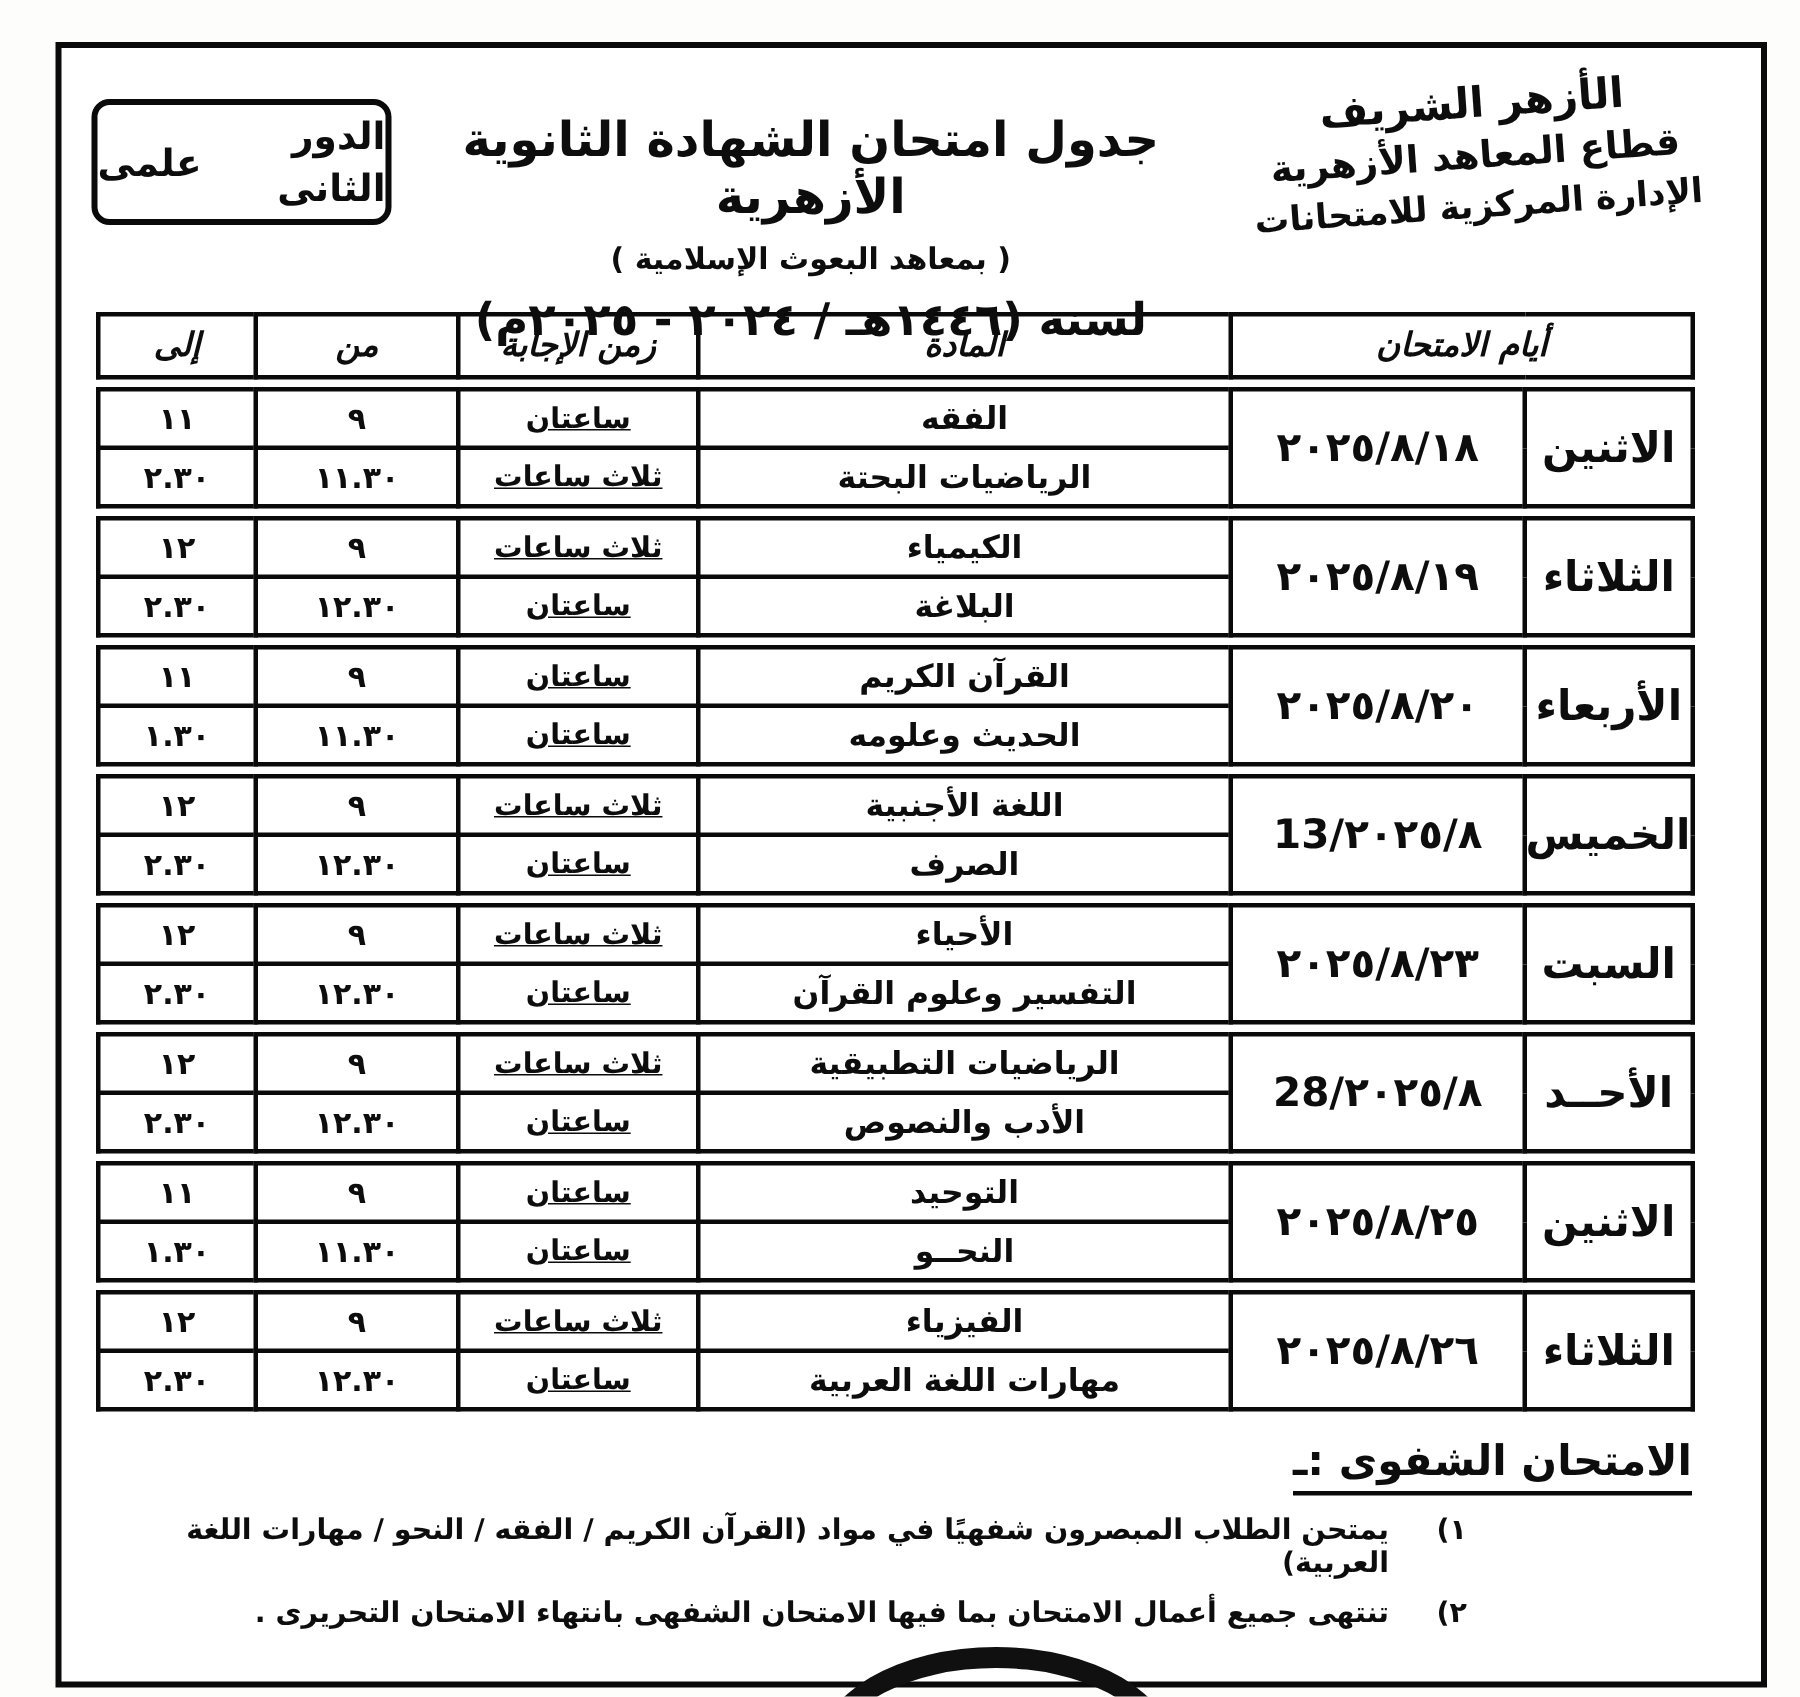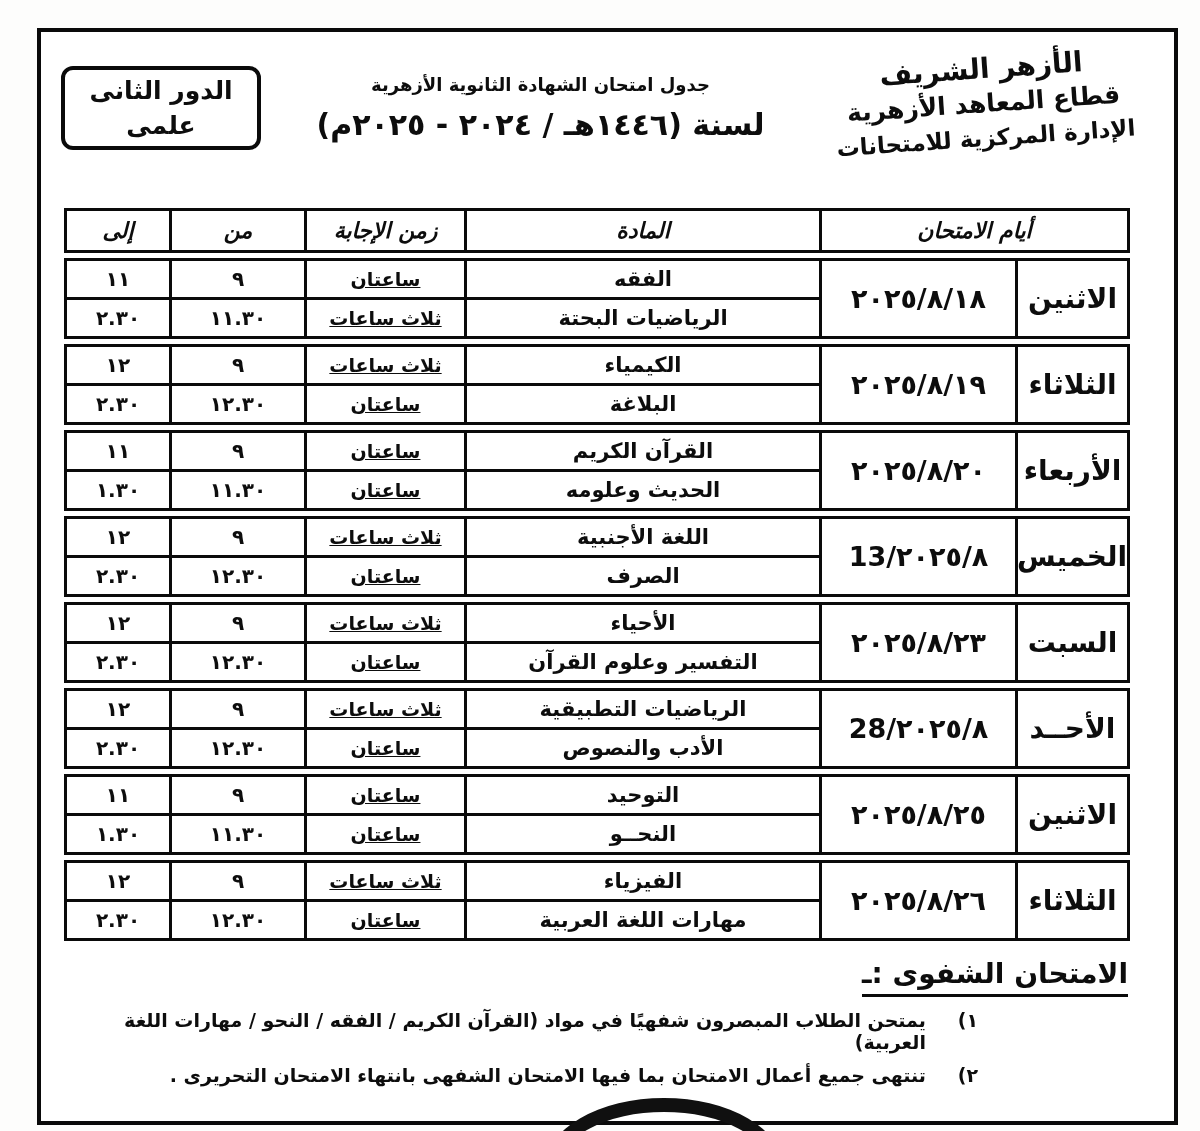--- a/index.html
+++ b/index.html
@@ -20,27 +20,27 @@
     border: 4px solid #0a0a0a;
     background: #fff;
   }
   
   .header-row { display: flex; padding: 12px 24px 0 20px; height: 174px; }
   .org { width: 330px; text-align: center; transform: rotate(-4deg); padding-top: 8px; }
   .org-l1 { font-size: 28px; letter-spacing: 1px; }
   .org-l2 { font-size: 25px; margin-top: 4px; }
   .org-l3 { font-size: 23px; margin-top: 7px; }
   .title-block { flex: 1; text-align: center; padding-top: 30px; }
-  .title-l1 { font-size: 18px; }
+  .title-l1 { font-size: 32px; }
   .title-l2 { font-size: 20px; margin-top: 10px; }
   .title-l3 { font-size: 30px; margin-top: 12px; }
   .round-badge {
     width: 200px; height: 84px; margin-top: 22px;
     border: 4px solid #0a0a0a; border-radius: 12px;
-    display: flex; flex-direction: column; justify-content: center; align-items: center;
+    display: flex; justify-content: center; align-items: center;
     font-size: 25px; line-height: 35px;
   }
   
   .tables { width: 1063px; margin: 2px 44px 0 auto; }
   table { border-collapse: collapse; table-layout: fixed; width: 1063px; direction: rtl; }
   .grp { margin-top: 5px; }
   .thead-t { margin-top: 0; }
   th, td {
     border: 3px solid #0a0a0a;
     text-align: center; vertical-align: middle;
@@ -82,20 +82,21 @@
 <div class="page">
 
   <div class="header-row">
     <div class="org">
       <div class="org-l1">الأزهر الشريف</div>
       <div class="org-l2">قطاع المعاهد الأزهرية</div>
       <div class="org-l3">الإدارة المركزية للامتحانات</div>
     </div>
     <div class="title-block">
       <div class="title-l1">جدول امتحان الشهادة الثانوية الأزهرية</div>
+      <div class="title-l2">( بمعاهد البعوث الإسلامية )</div>
       <div class="title-l3">لسنة (١٤٤٦هـ / ٢٠٢٤ - ٢٠٢٥م)</div>
     </div>
     <div class="round-badge">
       <div>الدور الثانى</div>
       <div>علمى</div>
     </div>
   </div>
 
   <div class="tables">
 

